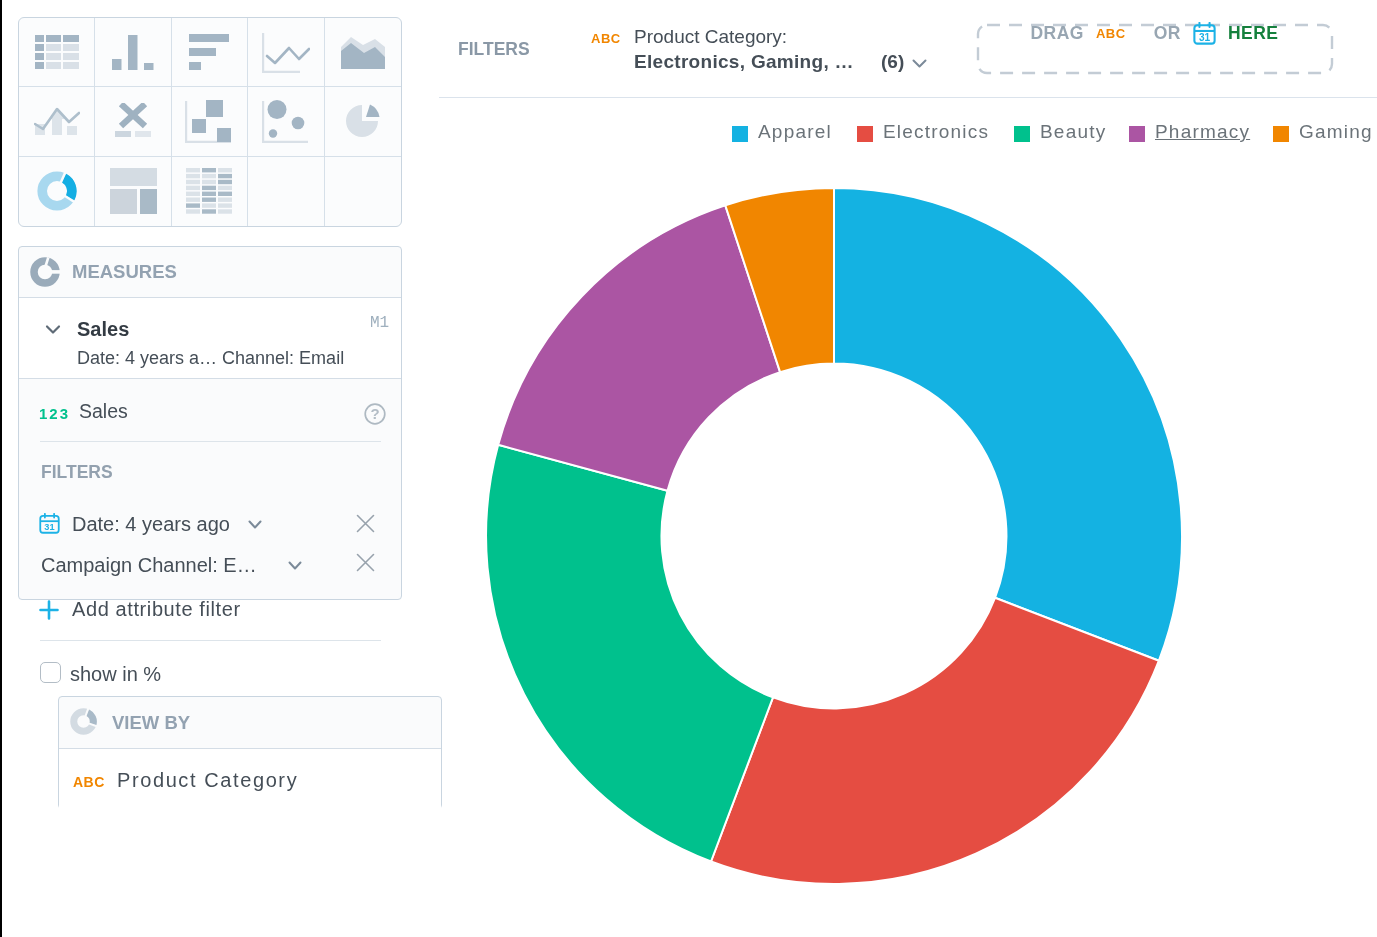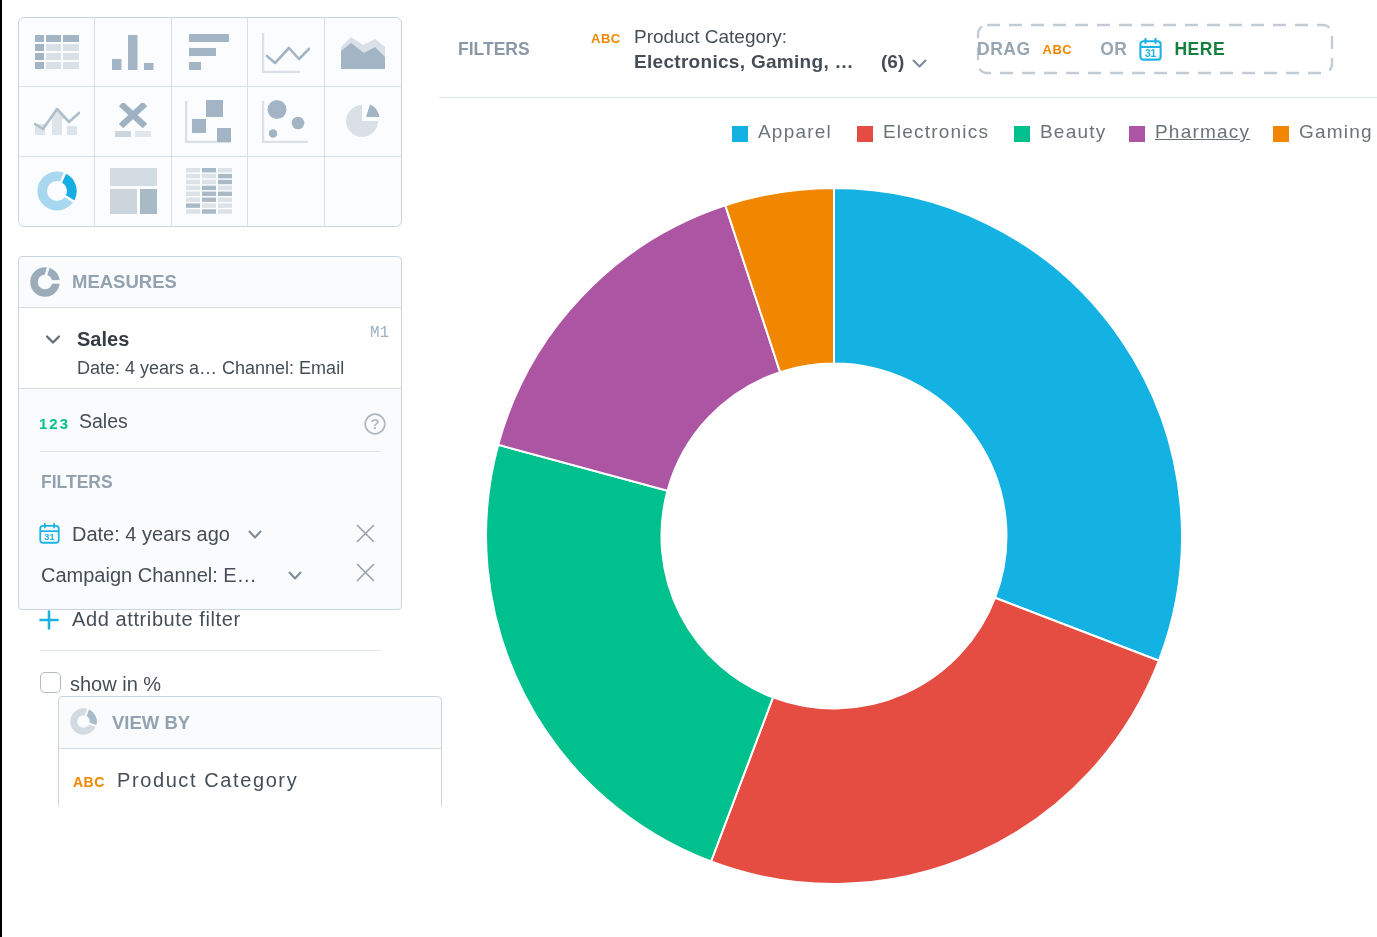--- a/index.html
+++ b/index.html
@@ -148,21 +148,21 @@
           <rect x="32" y="35.400000000000006" width="14" height="4.4" fill="#dbe2e8"></rect>
           <rect x="0" y="41.300000000000004" width="14" height="4.4" fill="#dbe2e8"></rect>
           <rect x="16" y="41.300000000000004" width="14" height="4.4" fill="#a9bac7"></rect>
           <rect x="32" y="41.300000000000004" width="14" height="4.4" fill="#dbe2e8"></rect>
         </svg>
       </div>
   <div class="cell"></div>
   <div class="cell"></div>
 </div>
 
-<div class="panel" id="p-measures" style="top:256px;height:354px;">
+<div class="panel" id="p-measures" style="top:246px;height:354px;">
   <span class="abs" id="mhicon" style="left:11px;top:10px;"><svg width="30" height="30" viewBox="0 0 30 30">
 <circle cx="15" cy="15" r="11" fill="none" stroke="#9aabba" stroke-width="7.5"></circle>
 <path d="M18.3 0.5l-3.6 11.3" stroke="#fafbfc" stroke-width="2.6"></path>
 <path d="M17.5 14.9h12.5" stroke="#fafbfc" stroke-width="3.6"></path>
 </svg></span>
   <span class="hlabel" style="left:53px;top:16px;">MEASURES</span>
   <div class="whiterow" style="top:50px;height:82px;"></div>
 
   <svg class="abs" style="left:26px;top:77px;" width="16" height="11" viewBox="0 0 16 11">
         <polyline points="2,2.5 8,8.5 14,2.5" fill="none" stroke="#5f6b77" stroke-width="2.2" stroke-linecap="round" stroke-linejoin="round"></polyline>
@@ -231,21 +231,21 @@
 <div class="abs dtxt" style="left:634px;top:27px;font-size:19px;">Product Category:</div>
 <div class="abs dtxt" style="left:634px;top:52px;font-size:19px;font-weight:bold;letter-spacing:0.3px;">Electronics, Gaming, …</div>
 <div class="abs dtxt" style="left:881px;top:52px;font-size:19px;font-weight:bold;">(6)</div>
 <svg class="abs" style="left:911px;top:58px;" width="17" height="11" viewBox="0 0 17 11">
       <polyline points="2.5,2.5 8.5,8.5 14.5,2.5" fill="none" stroke="#7b8a99" stroke-width="2" stroke-linecap="round" stroke-linejoin="round"></polyline>
     </svg>
 
 <svg class="abs" style="left:975px;top:22px;" width="360" height="54" viewBox="0 0 360 54">
   <rect x="3" y="3" width="354" height="48" rx="9" fill="none" stroke="#c3ccd5" stroke-width="2.4" stroke-dasharray="13 9"></rect>
 </svg>
-<div class="abs" style="left:977px;top:24px;width:355px;height:50px;display:flex;align-items:center;">
+<div class="abs" style="left:977px;top:8px;width:355px;height:50px;display:flex;align-items:center;justify-content:center;">
   <span style="font-size:17.5px;font-weight:bold;color:#98a6b2;letter-spacing:0.5px;">DRAG</span>
   <span style="font-size:13px;font-weight:bold;color:#f18600;letter-spacing:0.5px;margin-left:12px;">ABC</span>
   <span style="font-size:17.5px;font-weight:bold;color:#98a6b2;letter-spacing:0.5px;margin-left:28px;">OR</span>
   <span id="cal20" style="margin-left:12px;display:flex;">
         <svg width="23" height="23" viewBox="0 0 20 20">
 <rect x="1.2" y="2.8" width="17.6" height="16" rx="2.6" fill="none" stroke="#1cb2e6" stroke-width="1.8"></rect>
 <path d="M1.5 7.8h17" stroke="#1cb2e6" stroke-width="1.8"></path>
 <path d="M5.6 0.8v3.6M14.4 0.8v3.6" stroke="#1cb2e6" stroke-width="1.8" stroke-linecap="round"></path>
 <text x="10" y="16.6" text-anchor="middle" font-family="Liberation Sans" font-size="8.8" font-weight="bold" fill="#1cb2e6">31</text>
         </svg>

